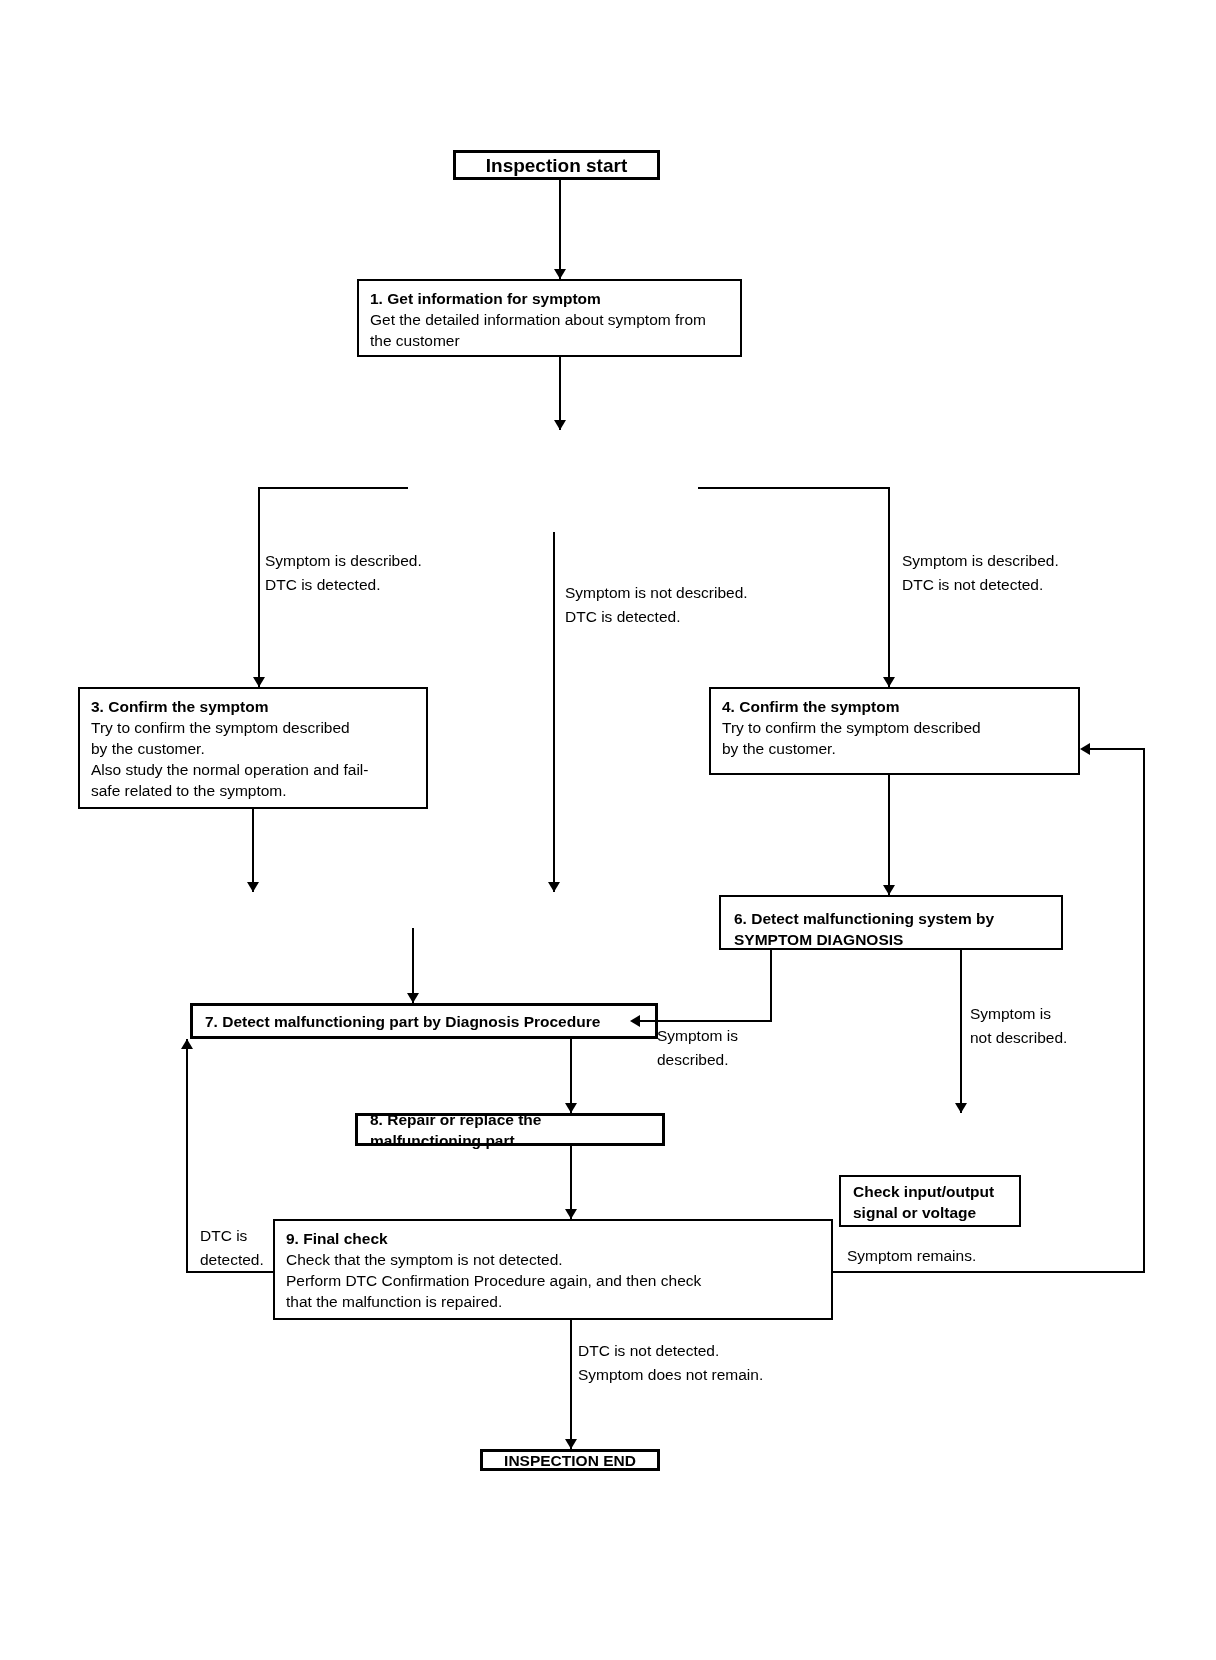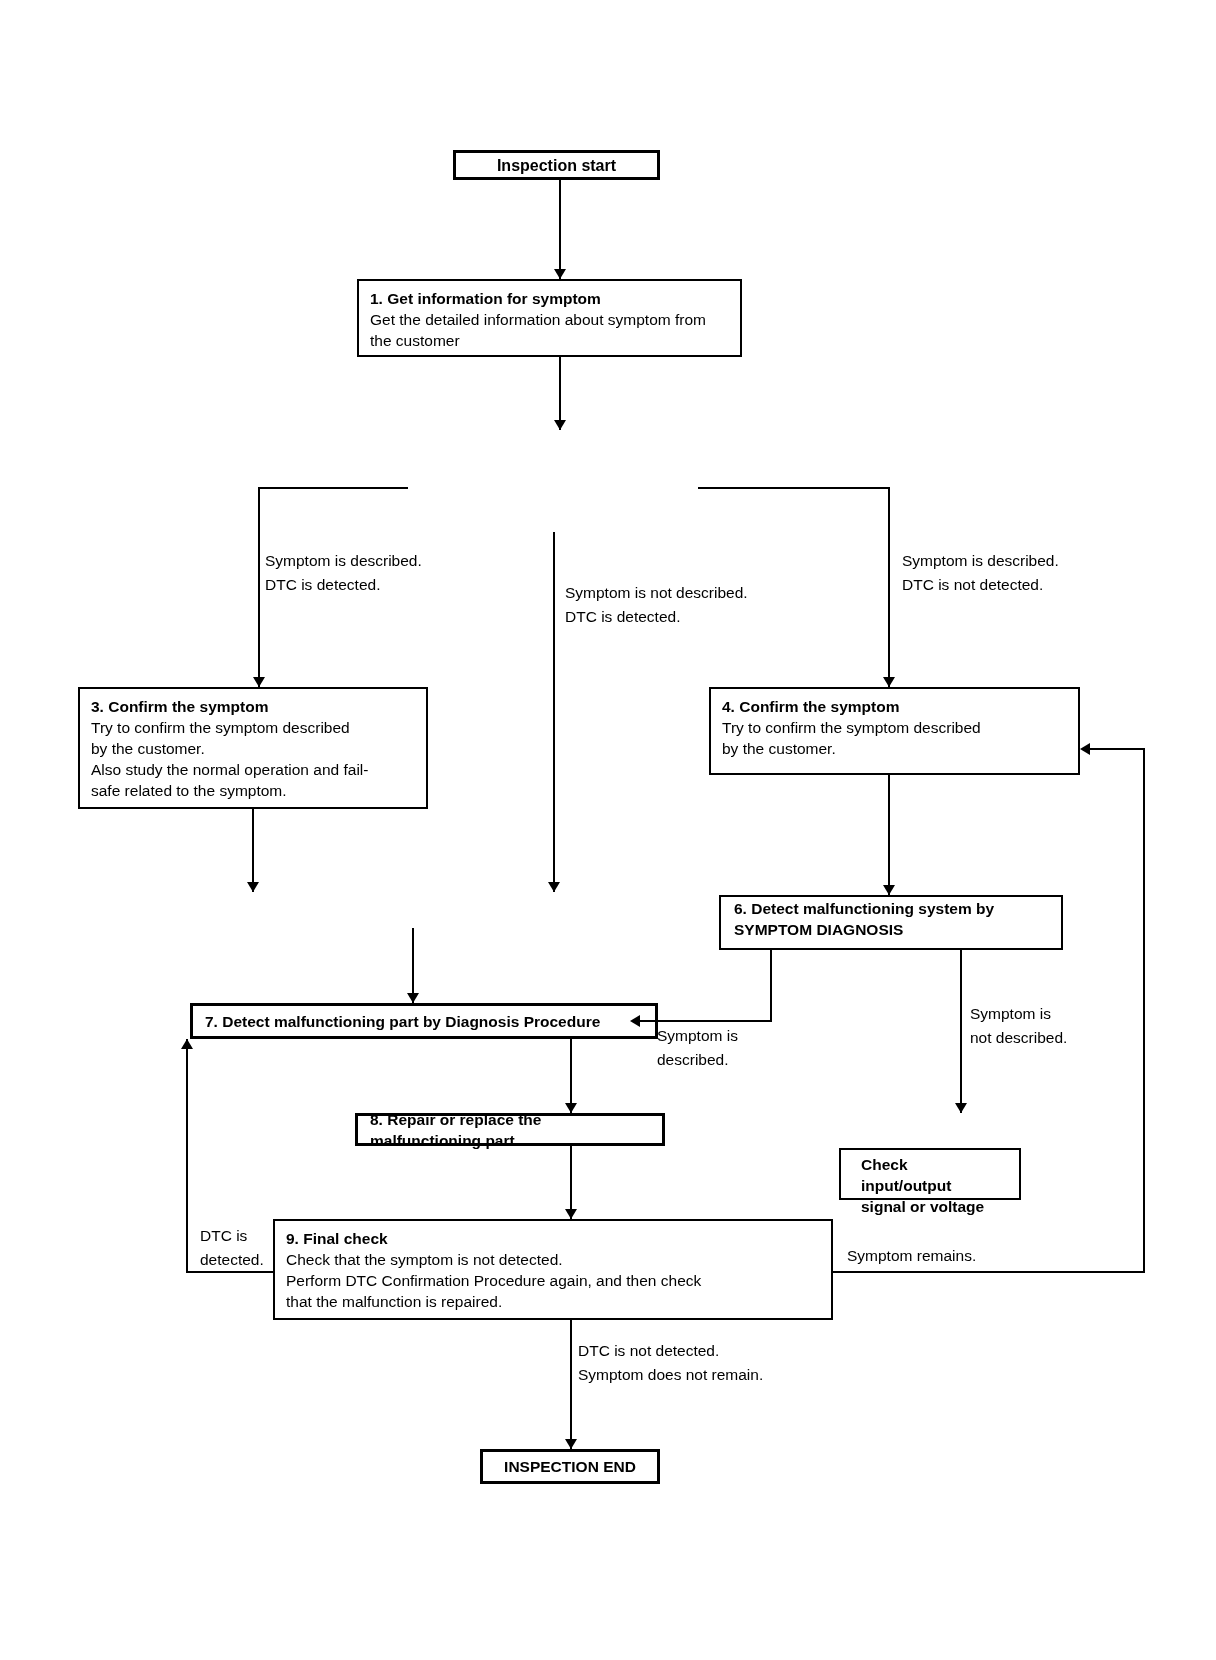--- a/index.html
+++ b/index.html
@@ -13,31 +13,31 @@
   .thick{border-width:3px;}
   .cbox{display:flex;align-items:center;justify-content:center;font-weight:bold;}
   .lbox{display:flex;align-items:center;font-weight:bold;padding:0 12px;}
   .lbl{position:absolute;line-height:24px;white-space:nowrap;}
   .ln{position:absolute;background:#000;}
   .ar{position:absolute;width:0;height:0;}
   .ar.d{border-left:6px solid transparent;border-right:6px solid transparent;border-top:10px solid #000;}
   .ar.u{border-left:6px solid transparent;border-right:6px solid transparent;border-bottom:10px solid #000;}
   .ar.l{border-top:6px solid transparent;border-bottom:6px solid transparent;border-right:10px solid #000;}
 
-  #start{left:453px;top:150px;width:207px;height:30px;font-size:16px;align-items:center;}
-  #end  {left:480px;top:1449px;width:180px;height:35px;}
+  #start{left:453px;top:150px;width:207px;height:30px;font-size:19px;align-items:center;}
+  #end  {left:480px;top:1449px;width:180px;height:22px;}
   #b1{left:357px;top:279px;width:385px;height:78px;}
   #b2{left:408px;top:430px;width:290px;height:102px;}
   #b3{left:78px;top:687px;width:350px;height:122px;}
   #b4{left:709px;top:687px;width:371px;height:88px;}
   #b5{left:193px;top:892px;width:425px;height:36px;}
-  #b6{left:719px;top:895px;width:344px;height:55px;padding:1px 13px;font-weight:bold;}
+  #b6{left:719px;top:895px;width:344px;height:55px;padding:11px 13px;font-weight:bold;}
   #b7{left:162px;top:1003px;width:468px;height:36px;margin-left:28px;}
   #b8{left:355px;top:1113px;width:310px;height:33px;}
-  #chk{left:839px;top:1148px;width:182px;height:52px;padding:4px 20px;font-weight:bold;}
+  #chk{left:839px;top:1175px;width:182px;height:52px;padding:4px 12px;font-weight:bold;}
   #b9{left:273px;top:1219px;width:560px;height:101px;}
 
   #lbl-branch-left{left:265px;top:549px;}
   #lbl-branch-mid{left:565px;top:581px;}
   #lbl-branch-right{left:902px;top:549px;}
   #lbl-sym-desc{left:657px;top:1024px;}
   #lbl-sym-notdesc{left:970px;top:1002px;}
   #lbl-dtc-det{left:200px;top:1224px;}
   #lbl-sym-rem{left:847px;top:1244px;}
   #lbl-final{left:578px;top:1339px;}

